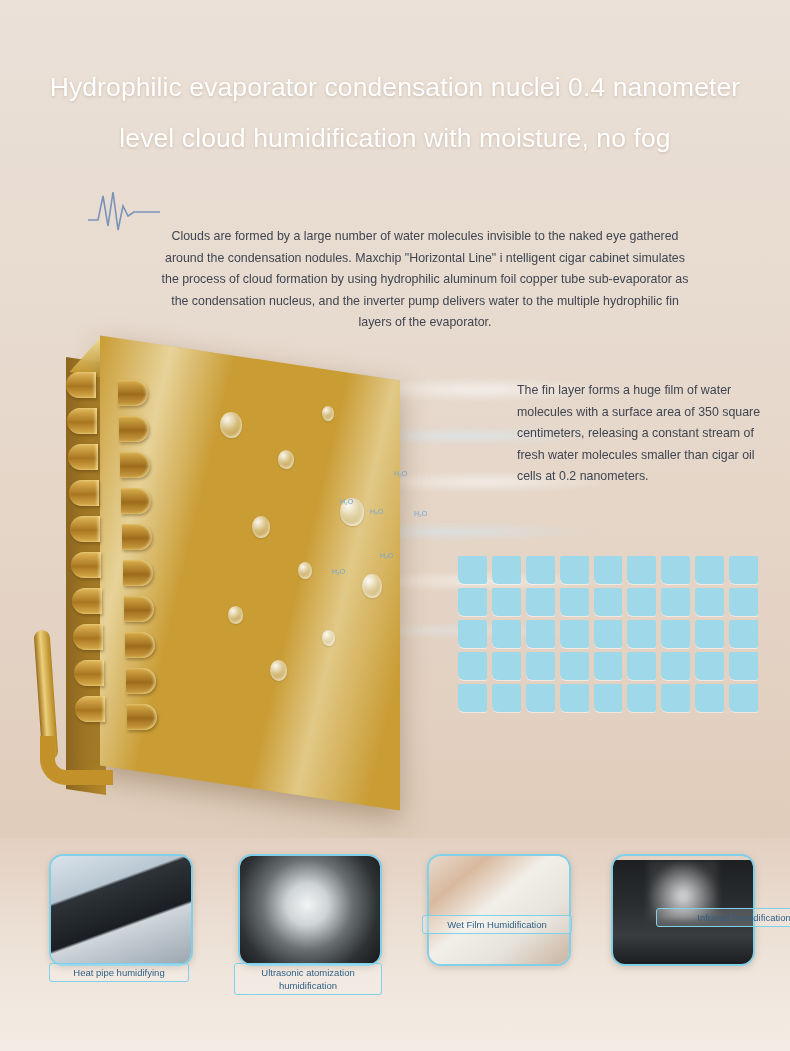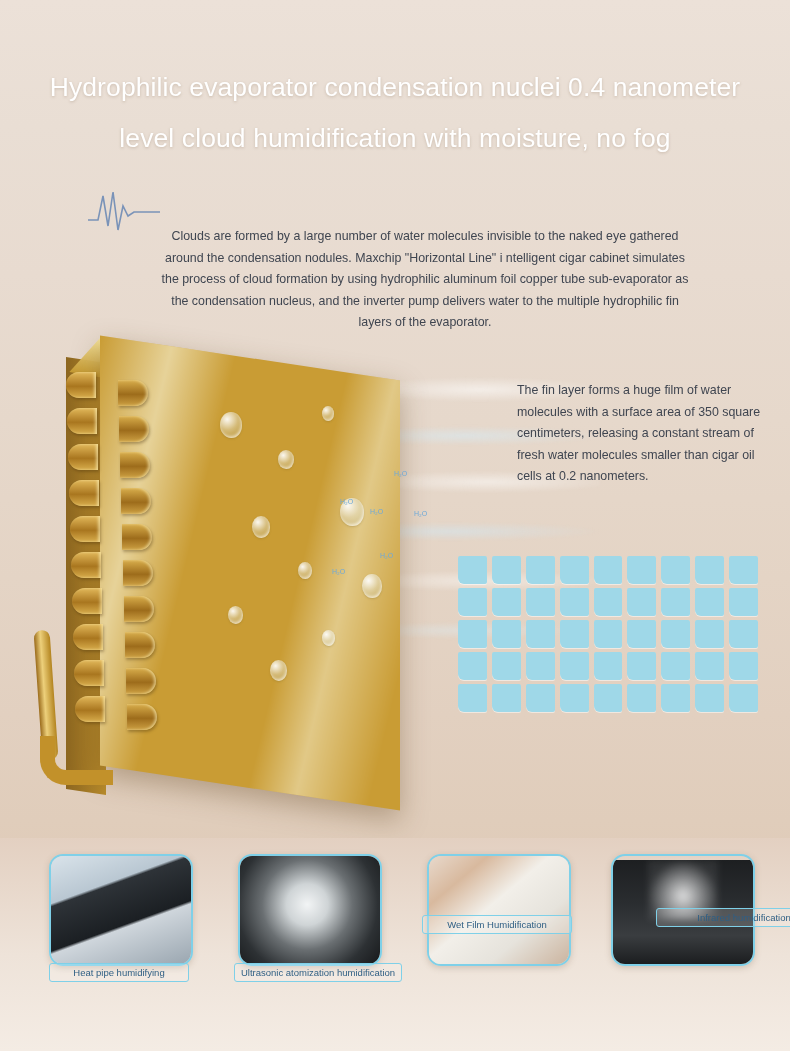--- a/index.html
+++ b/index.html
@@ -292,21 +292,21 @@
     background: rgba(255,255,255,0.18);
     color: #2f5f84;
     font-size: 9.5px;
     line-height: 13px;
     text-align: center;
     padding: 2px 4px;
     border-radius: 3px;
     box-sizing: border-box;
   }
   .cap-1 { left: 49px; top: 963px; width: 140px; }
-  .cap-2 { left: 234px; top: 963px; width: 168px; }
+  .cap-2 { left: 234px; top: 963px; width: 148px; }
   .cap-3 { left: 422px; top: 915px; width: 150px; }
   .cap-4 { left: 608px; top: 908px; width: 176px; margin-left: 48px; }
 </style>
 </head>
 <body>
 
 <div class="page">
 
   <div class="heading">
     <span>Hydrophilic evaporator condensation nuclei 0.4 nanometer</span>

